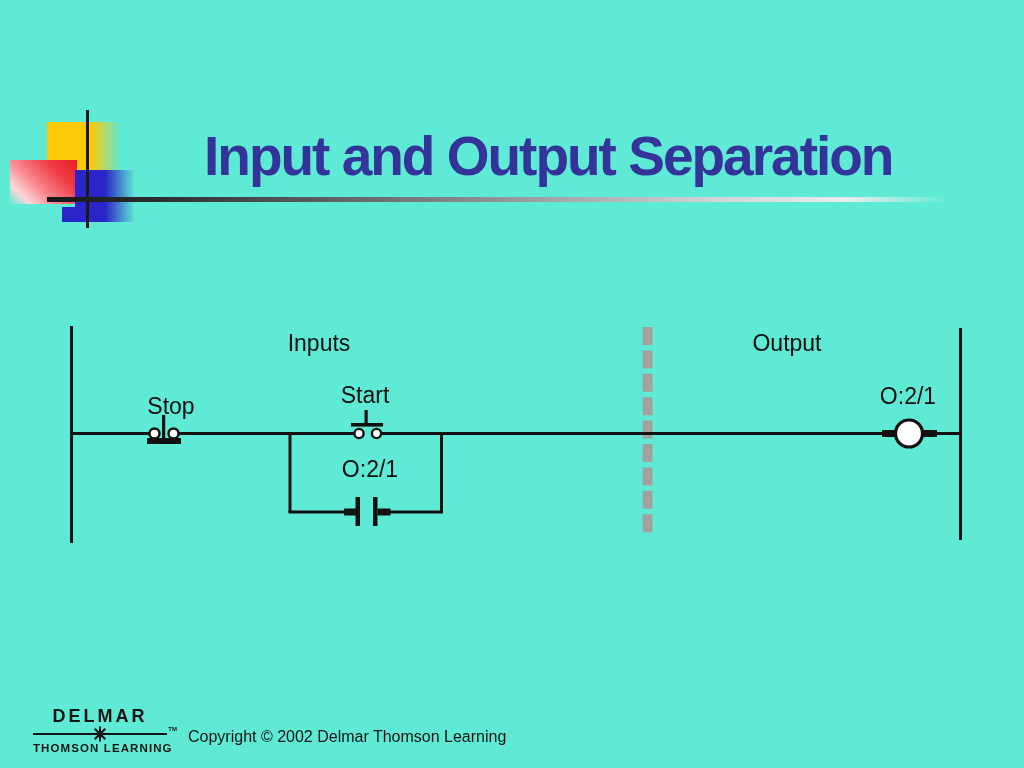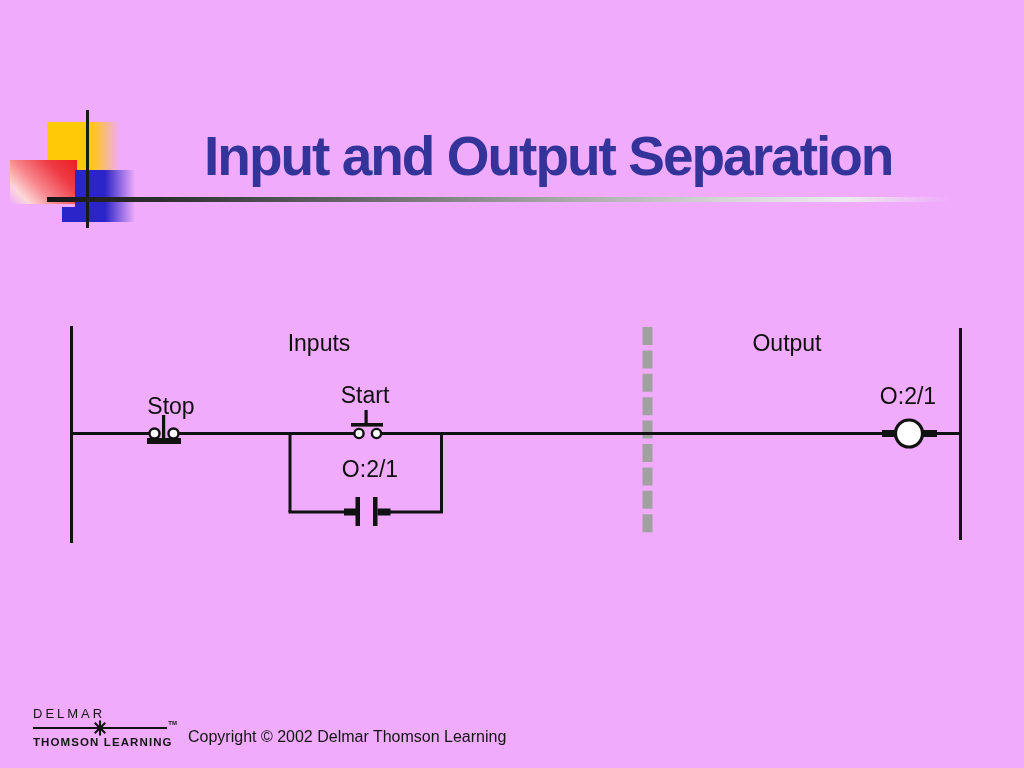--- a/index.html
+++ b/index.html
@@ -1,17 +1,17 @@
 <!DOCTYPE html>
 <html><head>
 <meta charset="utf-8">
 <style>
   html,body{margin:0;padding:0;background:#fff;}
   #slide{
-    position:relative;width:1024px;height:768px;background:#f0abfc;
+    position:relative;width:1024px;height:768px;background:#5eead4;
     overflow:hidden;font-family:"Liberation Sans",sans-serif;
   }
   
   .sq{position:absolute;}
   .sq-yellow{left:47px;top:122px;width:73px;height:50px;
     background:linear-gradient(to right,#ffc907 0%,#ffc907 60%,rgba(255,201,7,0) 100%);}
   .sq-red{left:10px;top:160px;width:67px;height:44px;
     background:linear-gradient(225deg,#ed1c24 0%,#ef3b44 28%,#f8868c 58%,#fcd7d9 82%,rgba(255,255,255,0) 100%);}
   .sq-blue{left:75px;top:170px;width:60px;height:52px;
     background:linear-gradient(to right,#2b24c8 0%,#2b24c8 50%,rgba(43,36,200,0) 100%);}
@@ -25,21 +25,21 @@
   }
   .title-rule{
     position:absolute;left:47px;top:197px;width:941px;height:5px;
     background:linear-gradient(to right,#161616 0%,#2e2e2e 12%,#6e6e6e 35%,#a8a8a8 55%,#d6d6d6 72%,#ececec 85%,rgba(255,255,255,0) 96%);
   }
   
   .ladder{position:absolute;left:0;top:0;width:1024px;height:768px;}
   .ladder text{font-family:"Liberation Sans",sans-serif;font-size:23px;fill:#0f0f0f;}
   
   .logo{position:absolute;left:33px;top:706px;width:134px;color:#141414;}
-  .logo-delmar{font-size:13px;font-weight:normal;letter-spacing:3px;}
+  .logo-delmar{text-align:center;font-size:18px;font-weight:bold;letter-spacing:3px;}
   .logo-linewrap{position:relative;height:15px;}
   .logo-hline{position:absolute;left:0;right:0;top:6px;height:2px;background:#141414;}
   .logo-star{position:absolute;left:50%;top:-1px;transform:translateX(-50%);}
   .logo-tm{position:absolute;right:-10px;top:-1px;font-size:6px;font-weight:bold;}
   .logo-thomson{text-align:center;font-size:11.5px;font-weight:bold;letter-spacing:1.1px;white-space:nowrap;}
   .copyright{position:absolute;left:188px;top:728px;font-size:16px;color:#141414;}
 </style>
 </head>
 <body>
 

